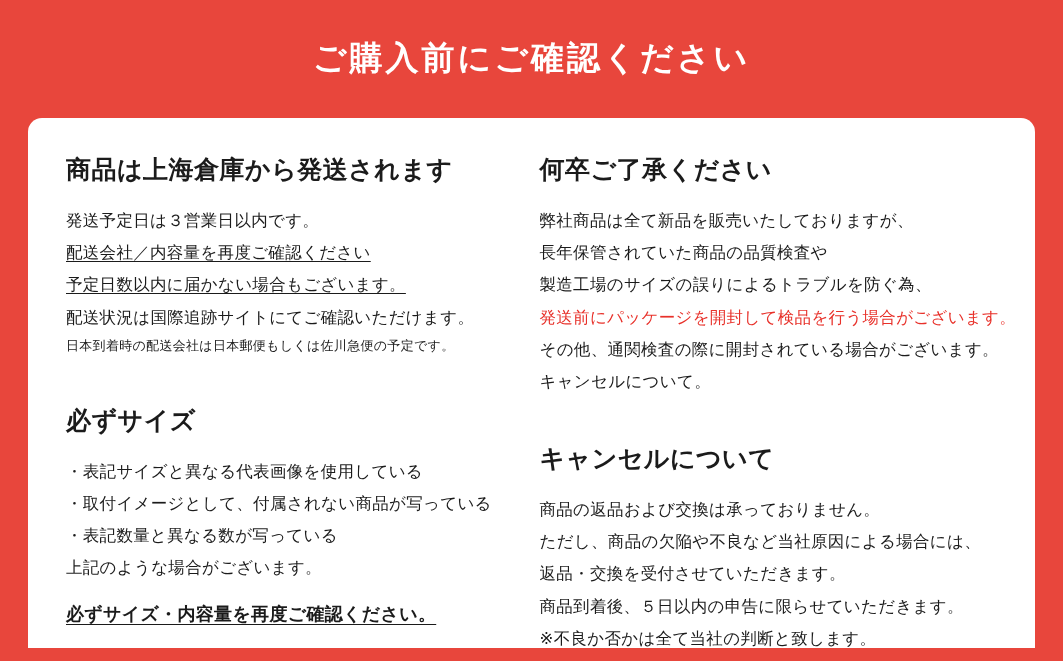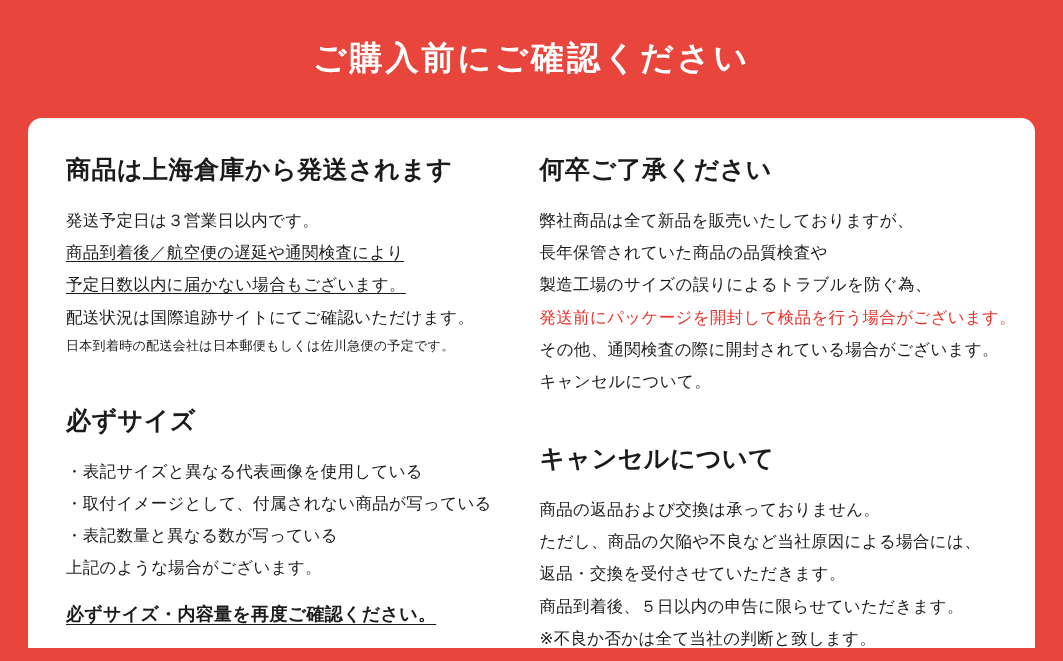--- a/index.html
+++ b/index.html
@@ -95,21 +95,21 @@
   <div class="page-title">ご購入前にご確認ください</div>
 
   <div class="card">
     <div class="cols">
 
       <div class="col left">
 
         <div class="block1">
           <div class="sec-title">商品は上海倉庫から発送されます</div>
           <div class="line">発送予定日は３営業日以内です。</div>
-          <div class="line underline">商品到着後／航空便の遅延や通関検査により</div>
+          <div class="line underline">配送会社／内容量を再度ご確認ください</div>
           <div class="line underline">予定日数以内に届かない場合もございます。</div>
           <div class="line">配送状況は国際追跡サイトにてご確認いただけます。</div>
           <div class="line small">日本到着時の配送会社は日本郵便もしくは佐川急便の予定です。</div>
         </div>
 
         <div class="block2">
           <div class="sec-title">必ずサイズ</div>
           <div class="line">・表記サイズと異なる代表画像を使用している</div>
           <div class="line">・取付イメージとして、付属されない商品が写っている</div>
           <div class="line">・表記数量と異なる数が写っている</div>

